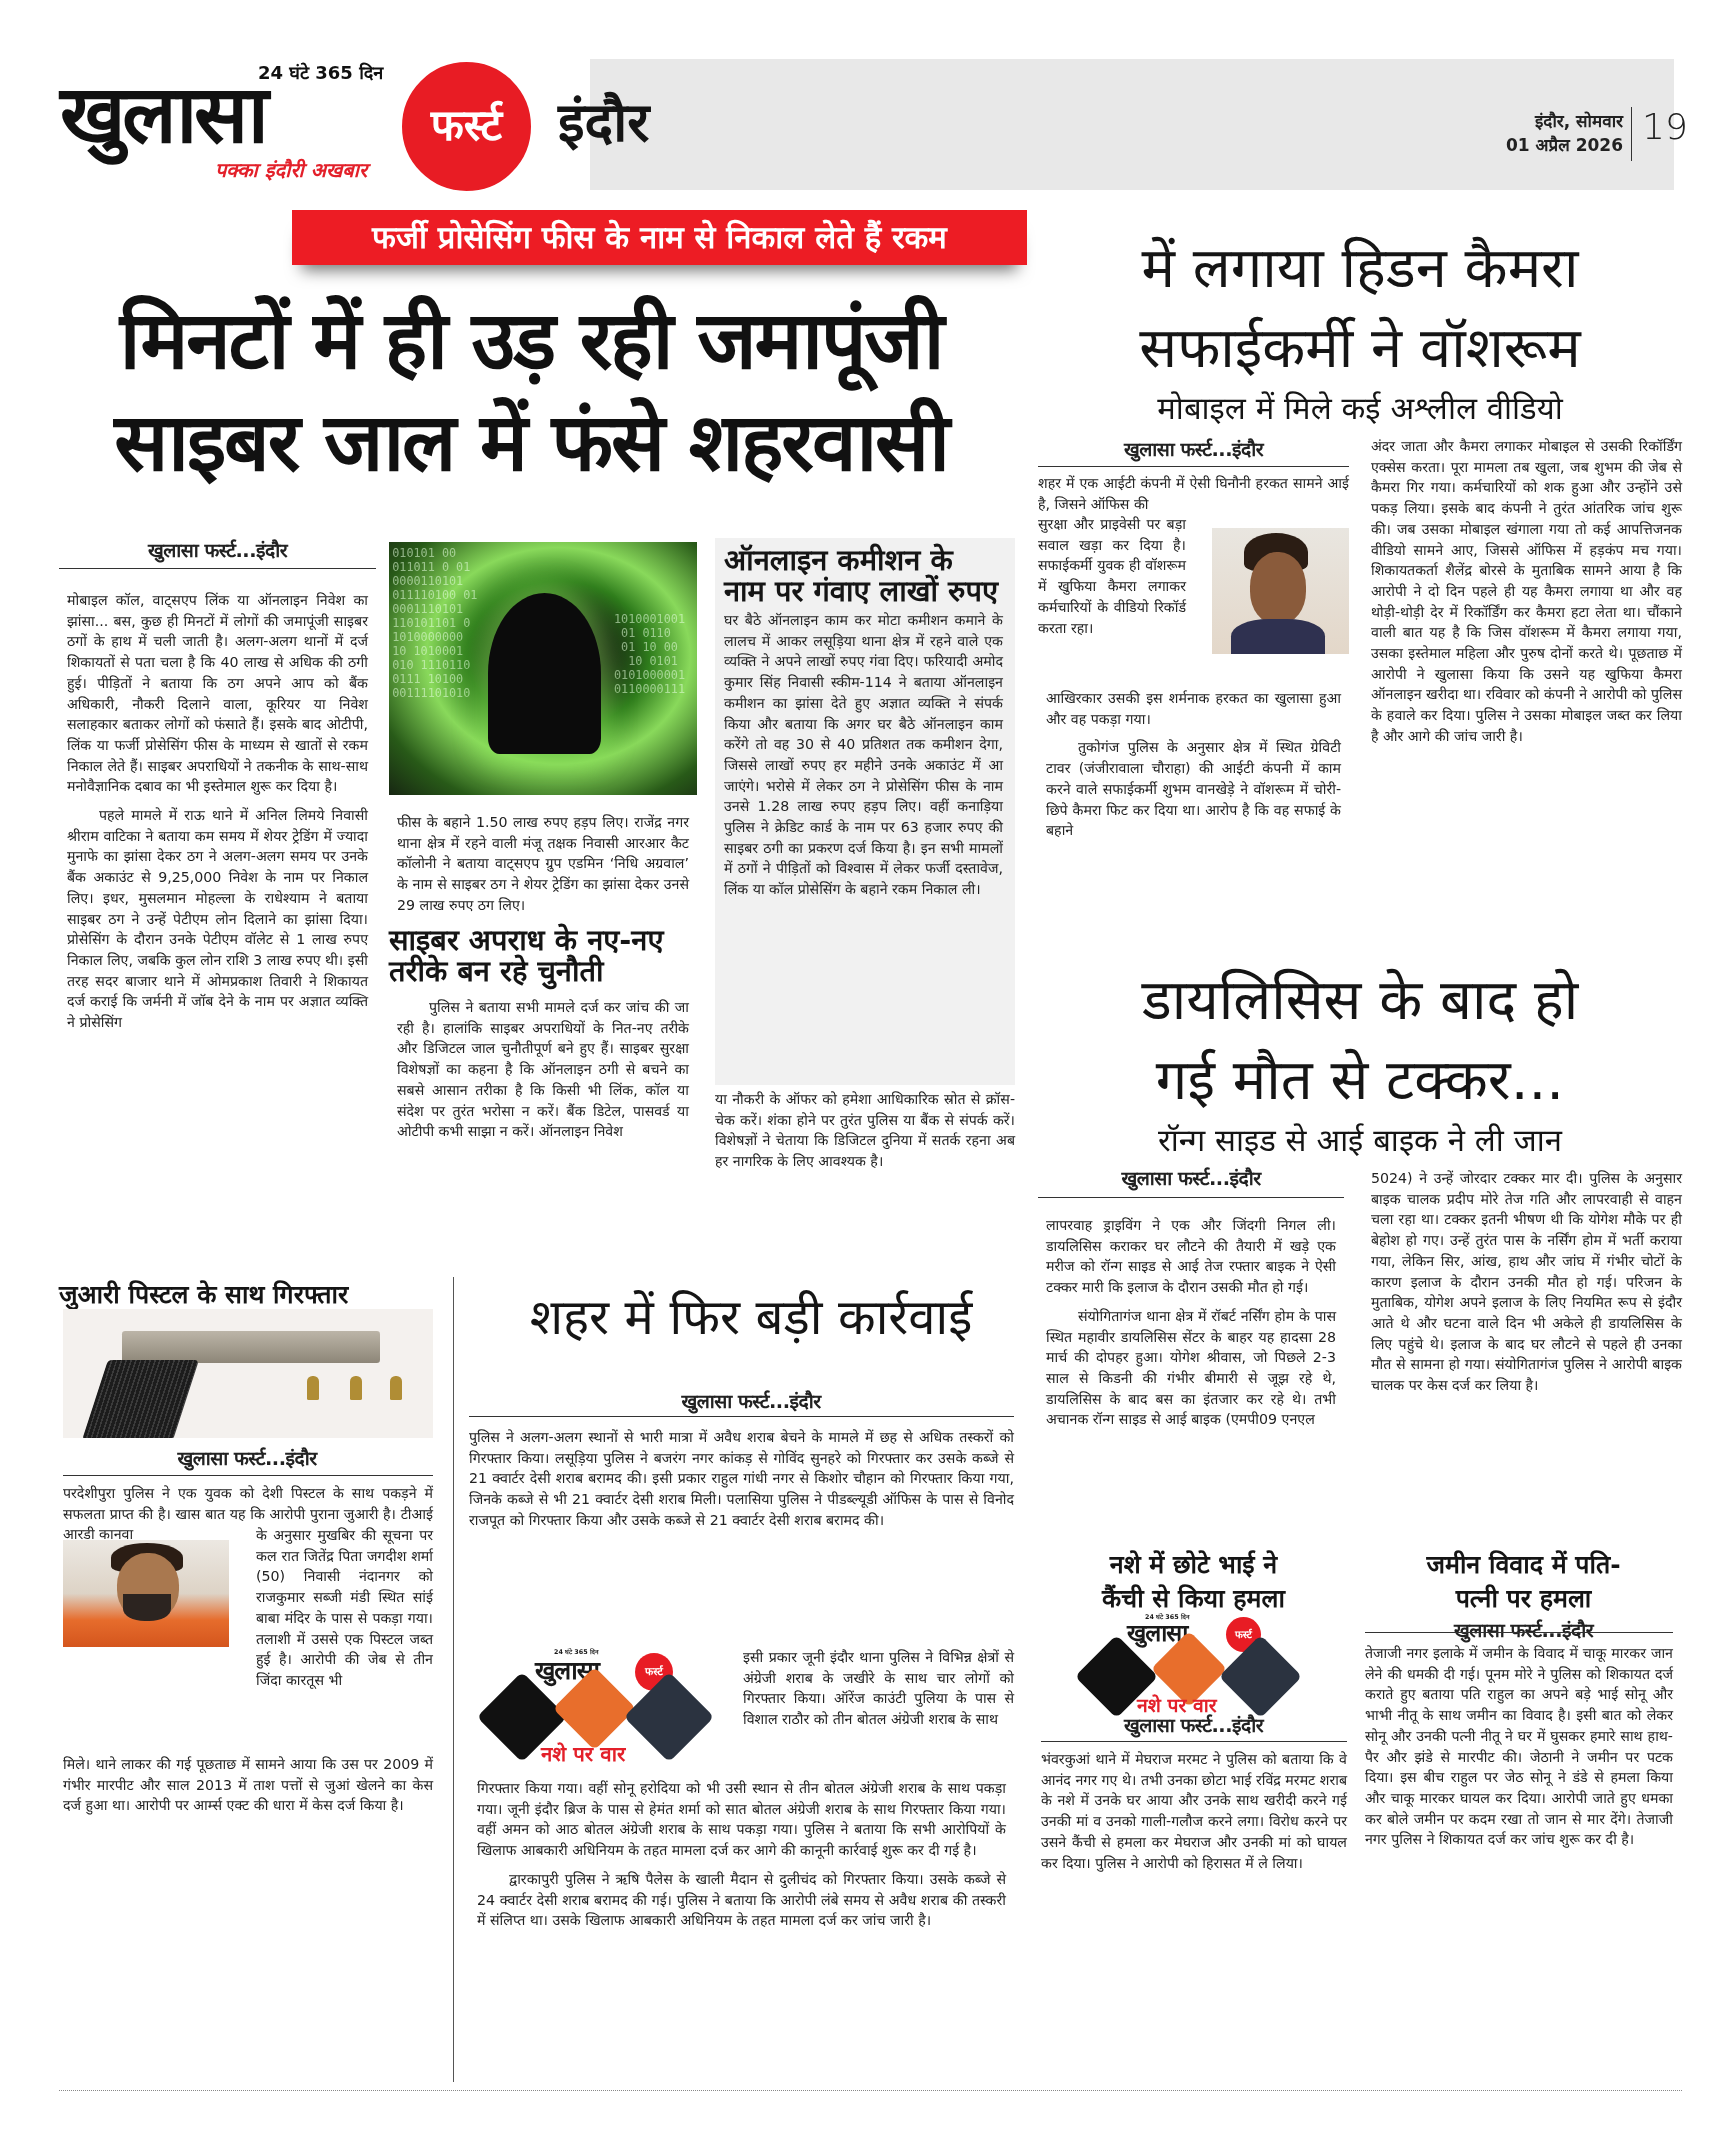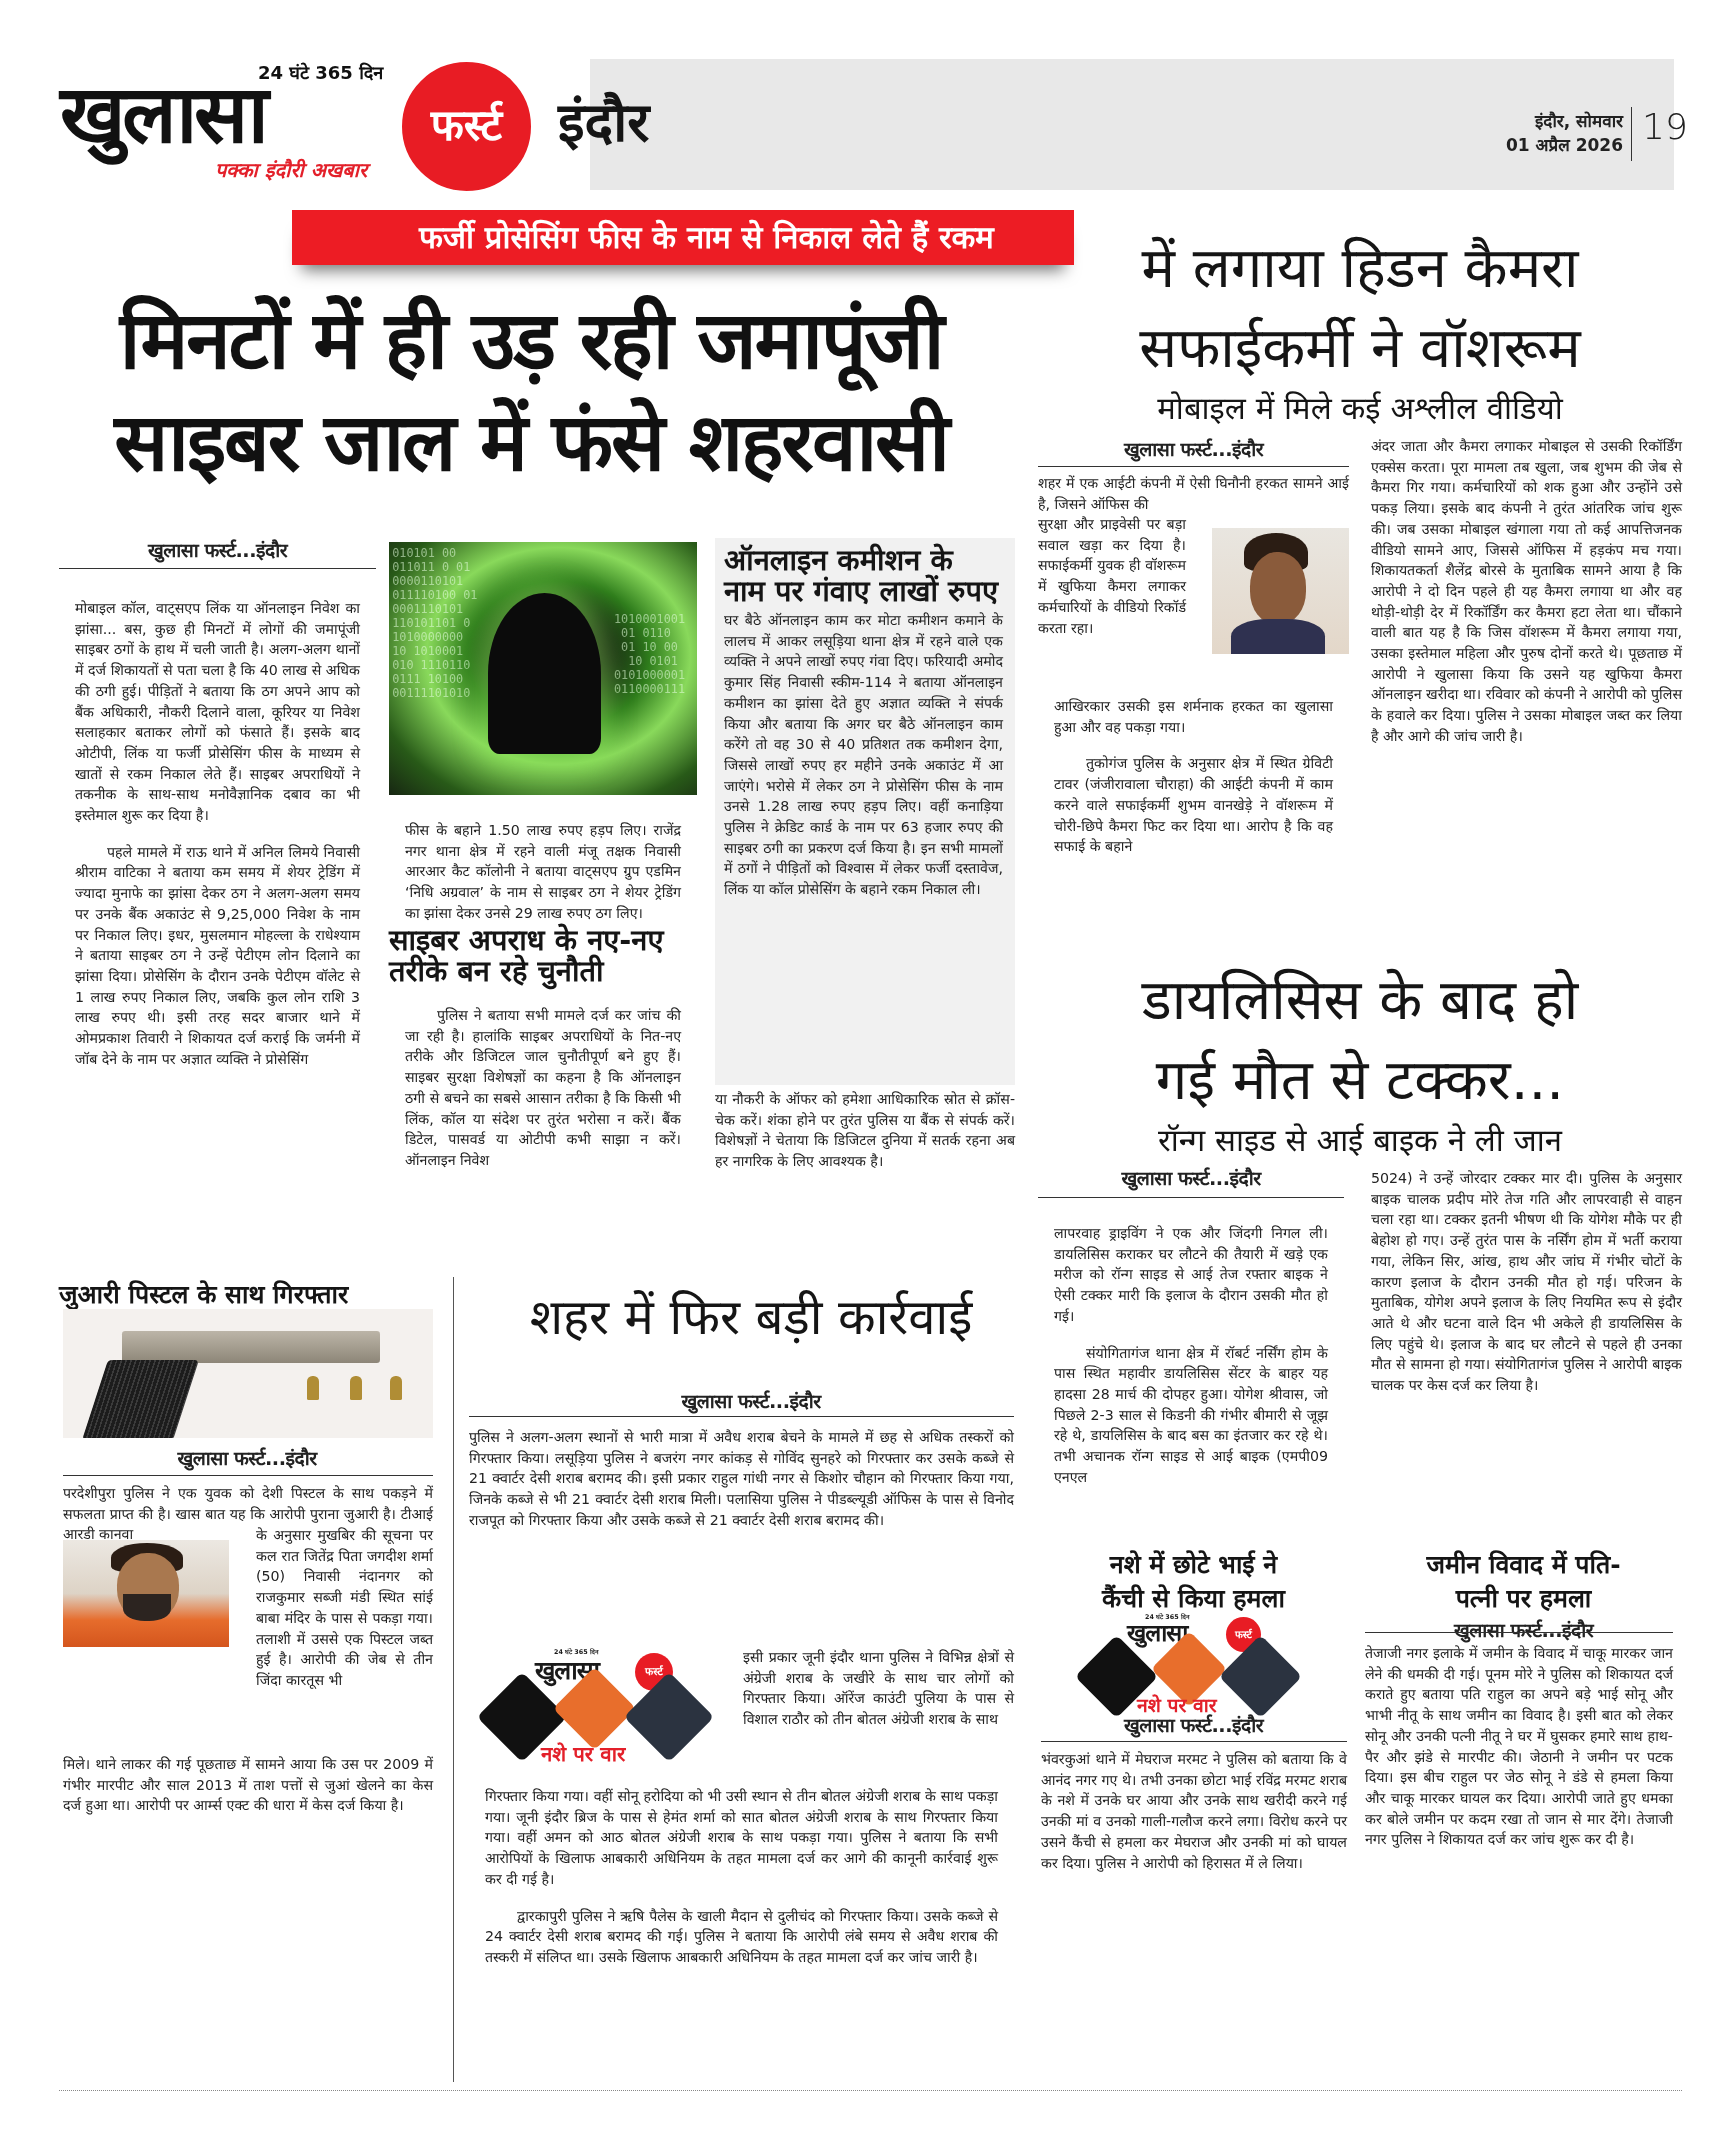--- a/index.html
+++ b/index.html
@@ -1,37 +1,37 @@
 <!DOCTYPE html>
 <html style="font-size:8.6px"><head>
 <meta charset="utf-8">
 <style>
   html,body{margin:0;padding:0;background:#fff;}
   body{width:1730px;height:2129px;position:relative;overflow:hidden;font-family:"DejaVu Sans",sans-serif;color:#1a1a1a;}
   .abs{position:absolute;}
   .body-text{font-family:"DejaVu Sans",sans-serif;font-size:14.2px;line-height:20.7px;text-align:justify;color:#222;}
-  .body-text p{margin:16px;}
+  .body-text p{margin:8px;}
   .body-text p.indent{text-indent:32px;}
   .byline{font-family:"DejaVu Sans",sans-serif;font-weight:bold;font-size:19.3px;text-align:center;color:#222;letter-spacing:-0.5px;}
   .rule{border-top:1.1px solid #333;}
   .dotted{border-top:1.1px dotted #888;}
   .vline{border-left:1.1px solid #333;}
   
   .hdr-band{left:590px;top:59px;width:1084px;height:131px;background:#e8e8e8;}
   .logo-text{left:60px;top:75px;font-family:"DejaVu Sans",sans-serif;font-weight:900;font-size:80px;letter-spacing:-3.2px;color:#111;line-height:1;}
   .logo-tag-top{left:258px;top:60px;font-weight:bold;font-size:18px;color:#111;}
   .logo-tag-bottom{left:215px;top:156px;font-weight:bold;font-style:italic;font-size:20px;color:#e3202a;}
   .logo-circle{left:395px;top:55px;width:129px;height:129px;border-radius:50%;background:#e81c24;border:7.5px solid #fff;}
   .logo-circle span{position:absolute;left:0;right:0;top:32px;text-align:center;color:#fff;font-weight:bold;font-size:43px;}
   .edition{left:558px;top:83px;font-weight:bold;font-size:54px;color:#151515;}
   .dateline{right:113px;top:110px;text-align:right;font-weight:bold;font-size:17px;line-height:23.6px;color:#222;}
   .date-sep{left:1631px;top:107px;height:54px;border-left:1.1px solid #333;}
   .page-no{left:1642px;top:106px;font-size:36px;color:#222;font-family:"DejaVu Sans",sans-serif;font-weight:200;}
   
-  .kicker{left:292px;top:210px;width:735px;height:55px;background:#ed1c24;color:#fff;font-weight:bold;font-size:31px;line-height:55px;text-align:center;box-shadow:0 15px 16px -9.7px rgba(0,0,0,.55);padding-left:47px;}
+  .kicker{left:292px;top:210px;width:735px;height:55px;background:#ed1c24;color:#fff;font-weight:bold;font-size:31px;line-height:55px;text-align:center;box-shadow:0 15px 16px -9.7px rgba(0,0,0,.55);}
   .headline{left:59px;top:290px;width:944px;font-weight:900;font-size:80px;line-height:102px;text-align:center;letter-spacing:-2.1px;color:#111;}
   .sub-hl{font-weight:bold;font-size:29px;line-height:31px;color:#151515;}
   .gray-box{background:#f1f1f1;}
   .img-cyber{background:radial-gradient(ellipse at 55% 45%,#0c0c0c 18%,#2f7d1c 38%,#89d95b 55%,#285a18 80%,#172612 100%);}
   .img-cyber .code{position:absolute;font-family:"DejaVu Sans Mono",monospace;color:#e6ffe0;opacity:.55;font-size:11.8px;line-height:14px;white-space:pre;}
   .img-person{background:linear-gradient(180deg,#e9e6e0 0%,#e3d7c9 100%);}
   .face{position:absolute;border-radius:48% 48% 45% 45%;background:#8a5b3b;}
   .hair{position:absolute;background:#2b1d14;border-radius:50% 50% 20% 20%;}
   .pistol-img{background:#f4f1ee;}
   .nashe-img{background:#fff;}

